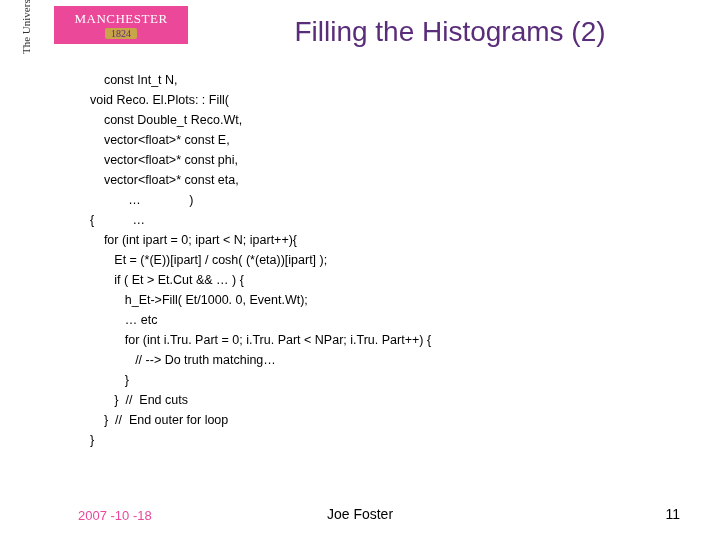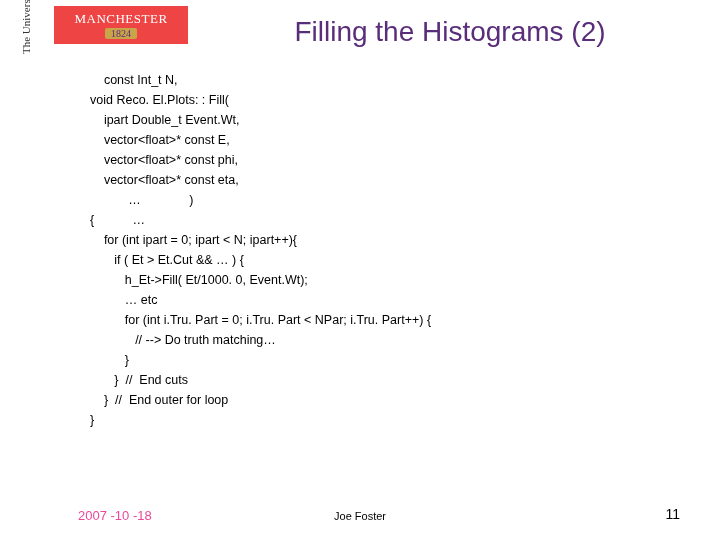--- a/index.html
+++ b/index.html
@@ -15,21 +15,21 @@
   .logo-block {
     position: absolute;
     top: 6px;
     left: 6px;
     width: 182px;
     height: 58px;
   }
   .logo-top {
     width: 134px;
     height: 38px;
-    background: #ef4444;
+    background: #ec4899;
     color: #fff;
     display: flex;
     flex-direction: column;
     align-items: center;
     justify-content: center;
     font-family: "Times New Roman", serif;
     position: absolute;
     right: 0;
     top: 0;
     margin-left: 8px;
@@ -84,21 +84,21 @@
     left: 78px;
     font-size: 13px;
     color: #ec4899;
   }
   .footer-author {
     position: absolute;
     bottom: 18px;
     left: 0;
     right: 0;
     text-align: center;
-    font-size: 11px;
+    font-size: 14px;
     color: #000;
   }
   .footer-page {
     position: absolute;
     bottom: 18px;
     right: 40px;
     font-size: 14px;
     color: #000;
   }
 </style>
@@ -112,27 +112,28 @@
   </div>
   <div class="logo-side">The University
 of Manchester</div>
 </div>
 
 <div class="title">Filling the Histograms (2)</div>
 
 <div class="code-area">
   <div>    const Int_t N,</div>
   <div>void Reco. El.Plots: : Fill(</div>
-  <div>    ipart Double_t Event.Wt,</div>
+  <div>    const Double_t Reco.Wt,</div>
   <div>    vector&lt;float&gt;* const E,</div>
   <div>    vector&lt;float&gt;* const phi,</div>
   <div>    vector&lt;float&gt;* const eta,</div>
   <div>           …              )</div>
   <div>{           …</div>
   <div>    for (int ipart = 0; ipart &lt; N; ipart++){</div>
+  <div>       Et = (*(E))[ipart] / cosh( (*(eta))[ipart] );</div>
   <div>       if ( Et &gt; Et.Cut &amp;&amp; … ) {</div>
   <div>          h_Et-&gt;Fill( Et/1000. 0, Event.Wt);</div>
   <div>          … etc</div>
   <div>          for (int i.Tru. Part = 0; i.Tru. Part &lt; NPar; i.Tru. Part++) {</div>
   <div>             // --&gt; Do truth matching…</div>
   <div>          }</div>
   <div>       }  //  End cuts</div>
   <div>    }  //  End outer for loop</div>
   <div>}</div>
 </div>

